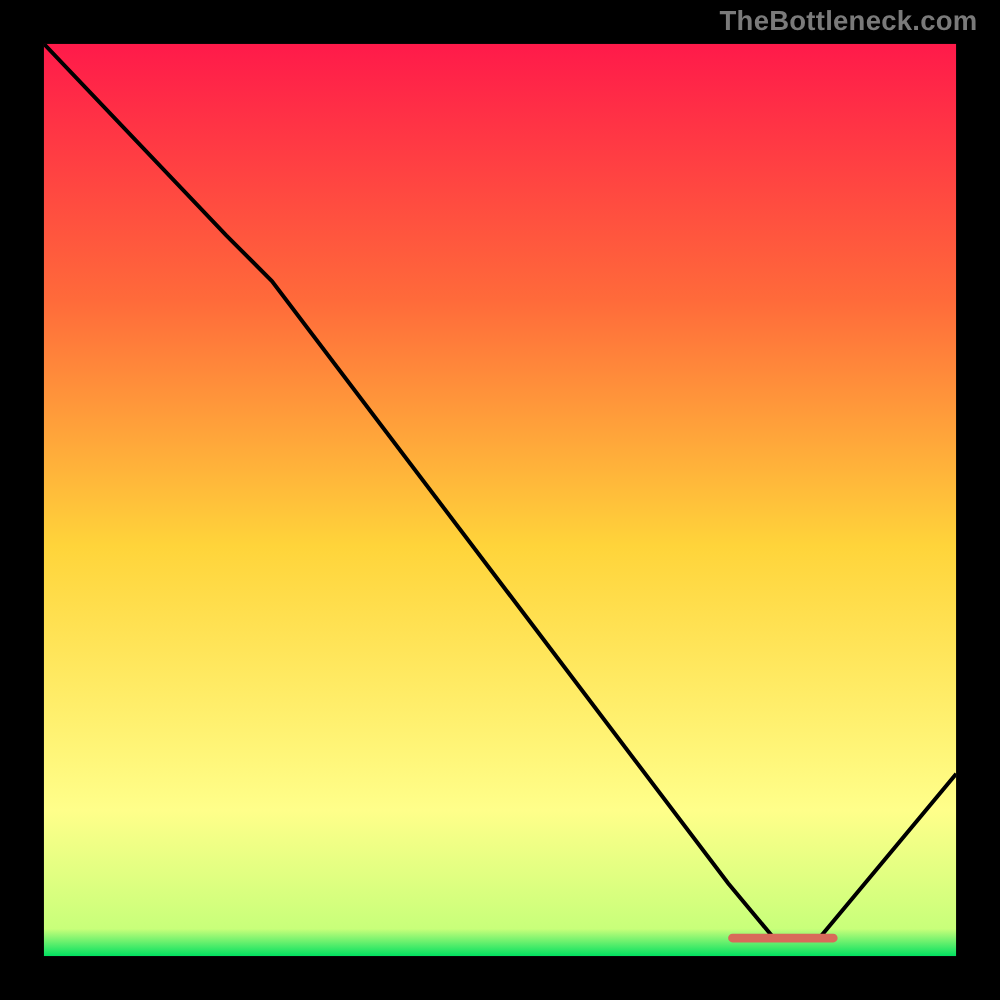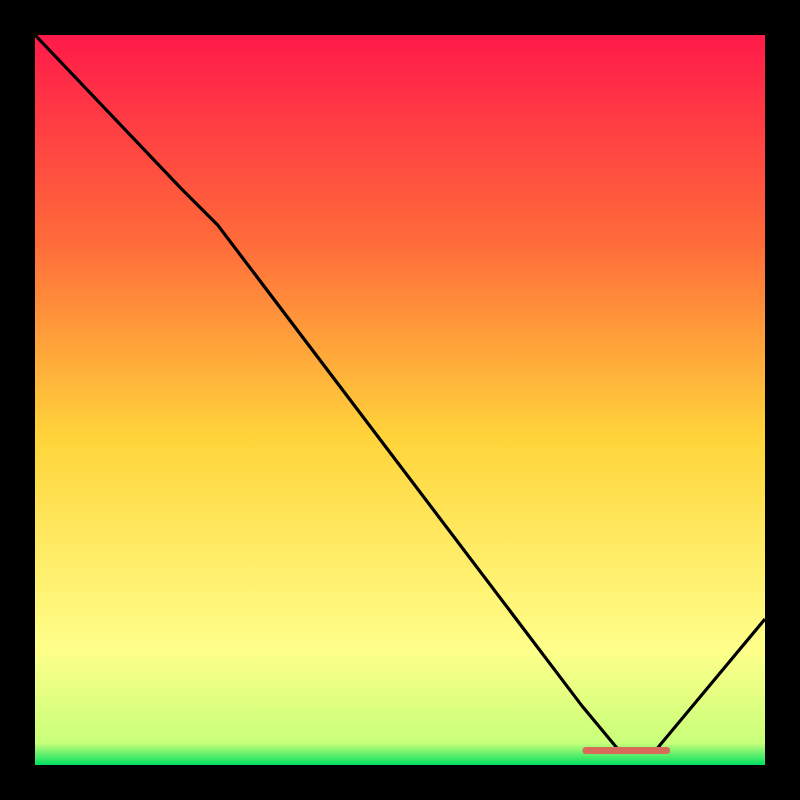--- a/index.html
+++ b/index.html
@@ -35,20 +35,21 @@
   .plot-area svg {
     display: block;
     width: 730px;
     height: 730px;
   }
 </style>
 </head>
 <body>
 
 <div class="outer">
+  <div class="attribution">TheBottleneck.com</div>
 
   <div class="plot-area">
     <svg id="chart-svg" viewBox="0 0 730 730" preserveAspectRatio="none">
       <defs>
         <linearGradient id="bg-grad" x1="0" y1="0" x2="0" y2="1">
           <stop id="g0" offset="0%" stop-color="#ff1a4a"></stop>
           <stop id="g1" offset="28%" stop-color="#ff6a3a"></stop>
           <stop id="g2" offset="55%" stop-color="#ffd43a"></stop>
           <stop id="g3" offset="84%" stop-color="#ffff8a"></stop>
           <stop id="g4" offset="97%" stop-color="#c8ff7a"></stop>

